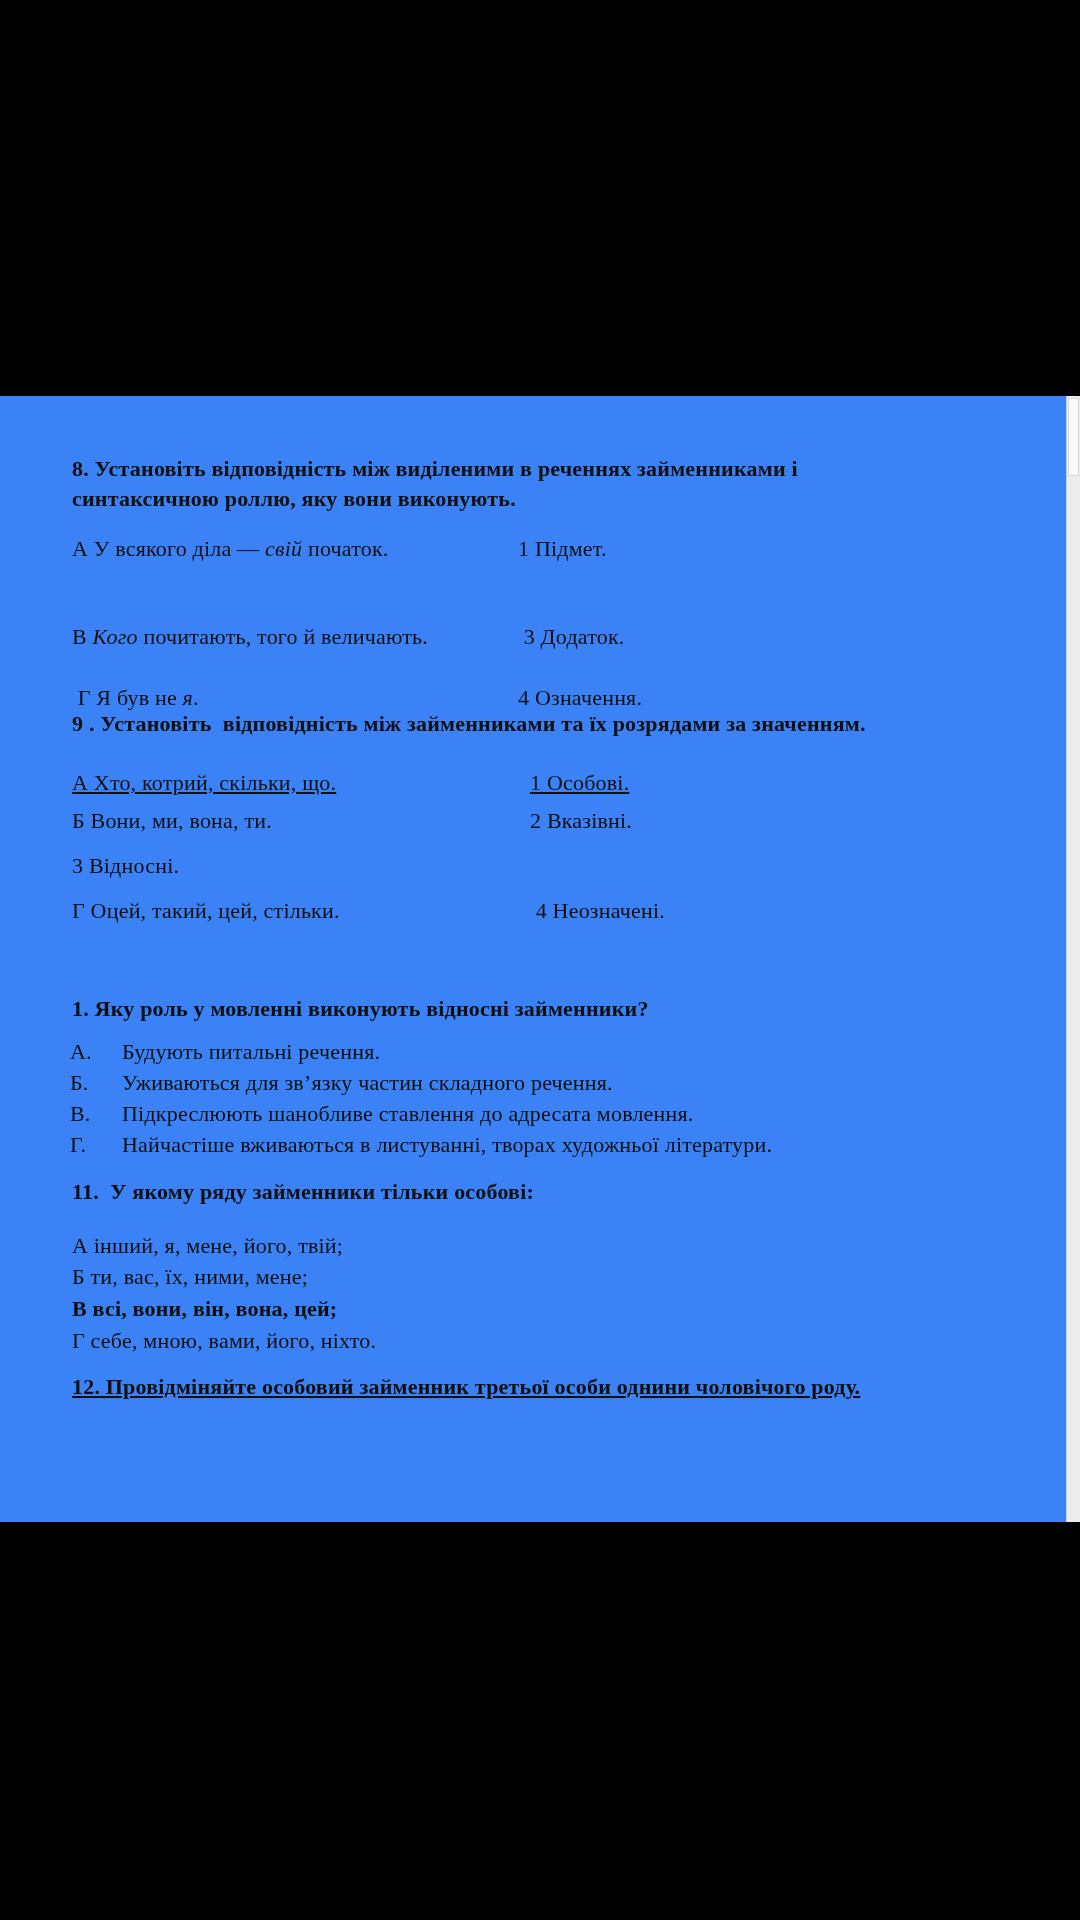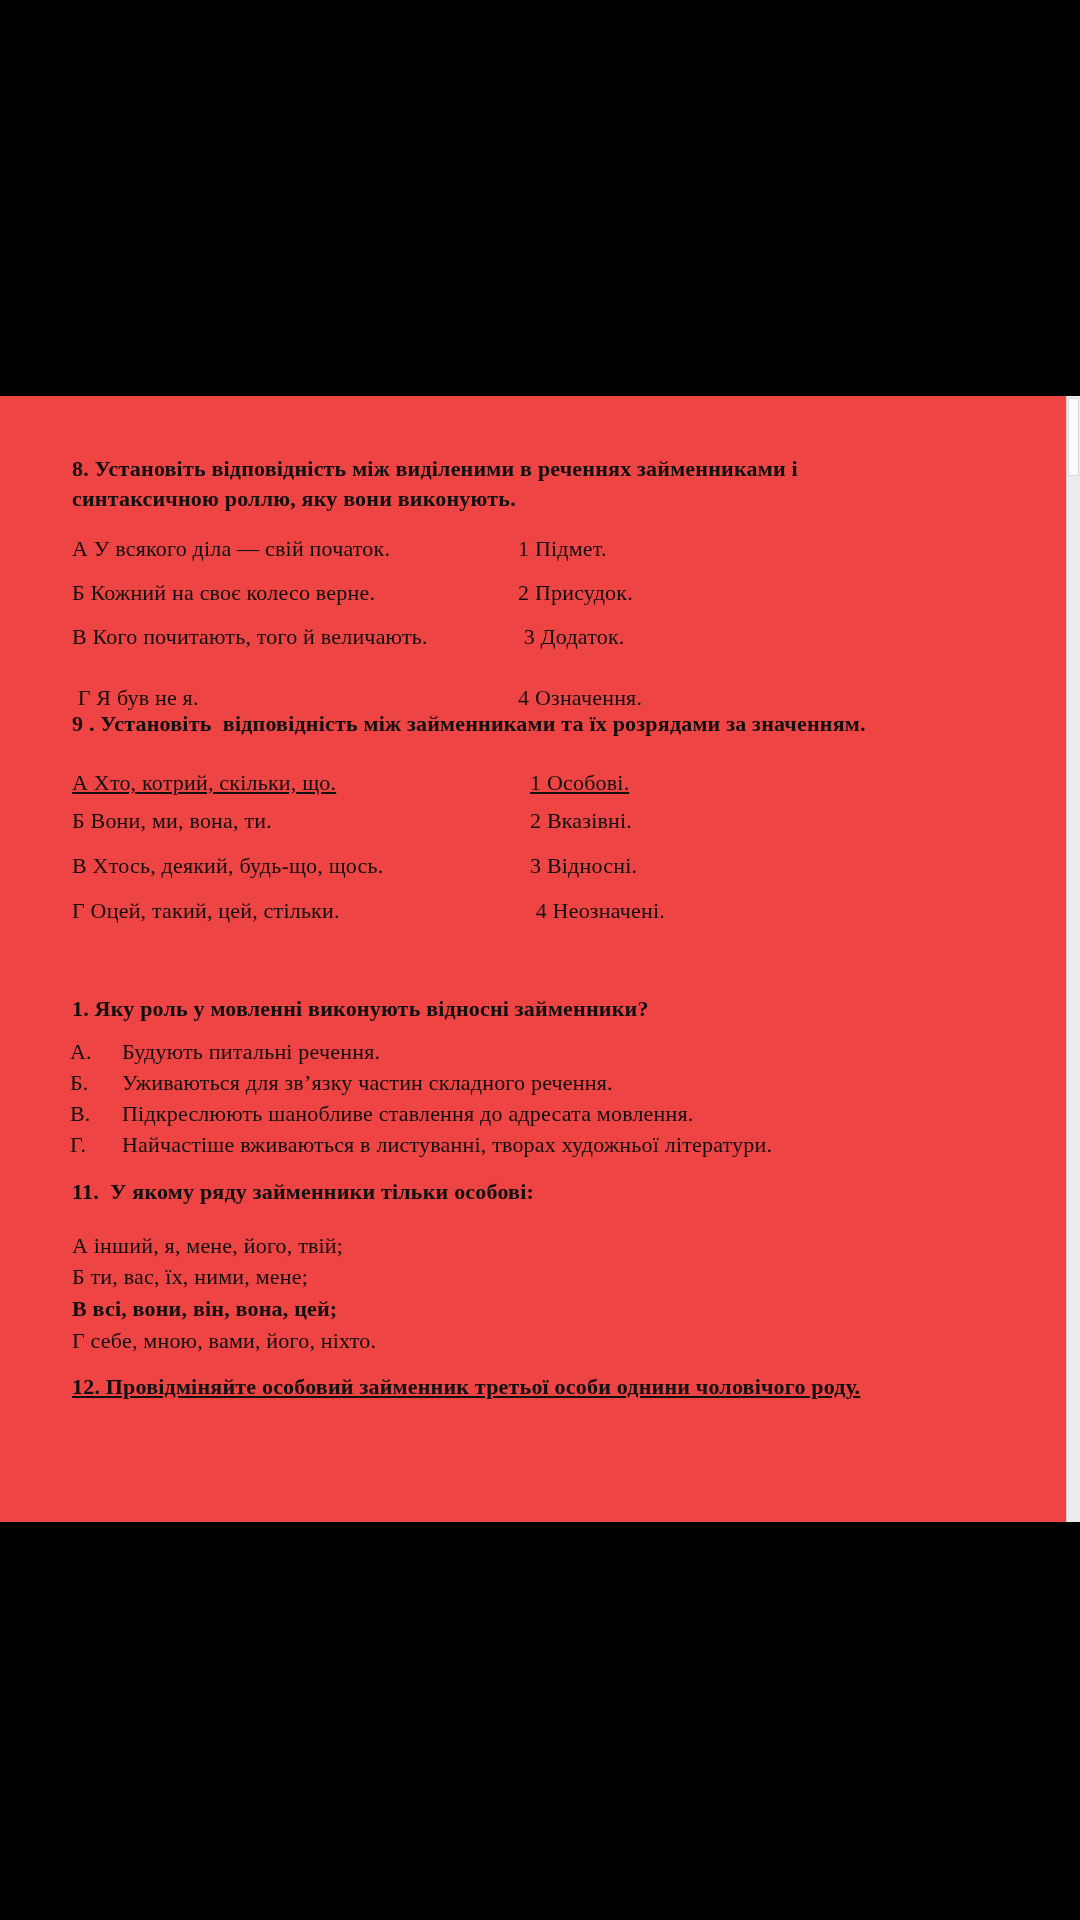--- a/index.html
+++ b/index.html
@@ -10,38 +10,38 @@
     background: #000000;
     overflow: hidden;
     font-family: "Liberation Serif", "DejaVu Serif", serif;
   }
   .paper {
     position: absolute;
     left: 0;
     top: 396px;
     width: 1080px;
     height: 1126px;
-    background: #ef4444;
+    background: #3b82f6;
   }
   .line {
     position: absolute;
     left: 72px;
     font-size: 22px;
     line-height: 24px;
     color: #101010;
     white-space: pre-wrap;
     letter-spacing: 0.2px;
   }
   .h { font-weight: bold; }
   .h2line { line-height: 30px; }
   .match-row { display: flex; }
   .mleft-q8 { flex: 0 0 auto; width: 446px; white-space: pre-wrap; }
   .mleft-q9 { flex: 0 0 auto; width: 458px; white-space: pre-wrap; }
   .mright { white-space: pre-wrap; }
-  .it { }
+  .it { font-style: italic; }
   .opt { display: flex; }
   .opt-letter { flex: 0 0 auto; width: 52px; }
   .scrollbar {
     position: absolute;
     right: 0;
     top: 396px;
     width: 13px;
     height: 1126px;
     background: #ececec;
     border-left: 1px solid #cccccc;
@@ -65,24 +65,20 @@
   <div class="paper">
 
     <div class="line h h2line" style="top:58px; width:940px;">8. Установіть відповідність між виділеними в реченнях займенниками і
 синтаксичною роллю, яку вони виконують.</div>
 
     <div class="line match-row" style="top:141px;">
       <span class="mleft-q8"><span>А У всякого діла — </span><span class="it">свій</span><span> початок.</span></span>
       <span class="mright">1 Підмет.</span>
     </div>
 
-    <div class="line match-row" style="top:185px;">
-      <span class="mleft-q8"><span>Б </span><span class="it">Кожний</span><span> на своє колесо верне.</span></span>
-      <span class="mright">2 Присудок.</span>
-    </div>
 
     <div class="line match-row" style="top:229px;">
       <span class="mleft-q8"><span>В </span><span class="it">Кого</span><span> почитають, того й величають.</span></span>
       <span class="mright"> 3 Додаток.</span>
     </div>
 
     <div class="line match-row" style="top:273px;margin-top:17px;">
       <span class="mleft-q8"><span> Г Я був не </span><span class="it">я</span><span>.</span></span>
       <span class="mright">4 Означення.</span>
     </div>
@@ -93,21 +89,20 @@
       <span class="mleft-q9">А Хто, котрий, скільки, що.</span>
       <span class="mright">1 Особові.</span>
     </div>
 
     <div class="line match-row" style="top:413px;">
       <span class="mleft-q9">Б Вони, ми, вона, ти.</span>
       <span class="mright">2 Вказівні.</span>
     </div>
 
     <div class="line match-row" style="top:458px;">
-      <span class="mleft-q9">В Хтось, деякий, будь-що, щось.</span>
       <span class="mright">3 Відносні.</span>
     </div>
 
     <div class="line match-row" style="top:503px;">
       <span class="mleft-q9">Г Оцей, такий, цей, стільки.</span>
       <span class="mright"> 4 Неозначені.</span>
     </div>
 
     <div class="line h" style="top:601px; width:960px;">1. Яку роль у мовленні виконують відносні займенники?</div>
 

